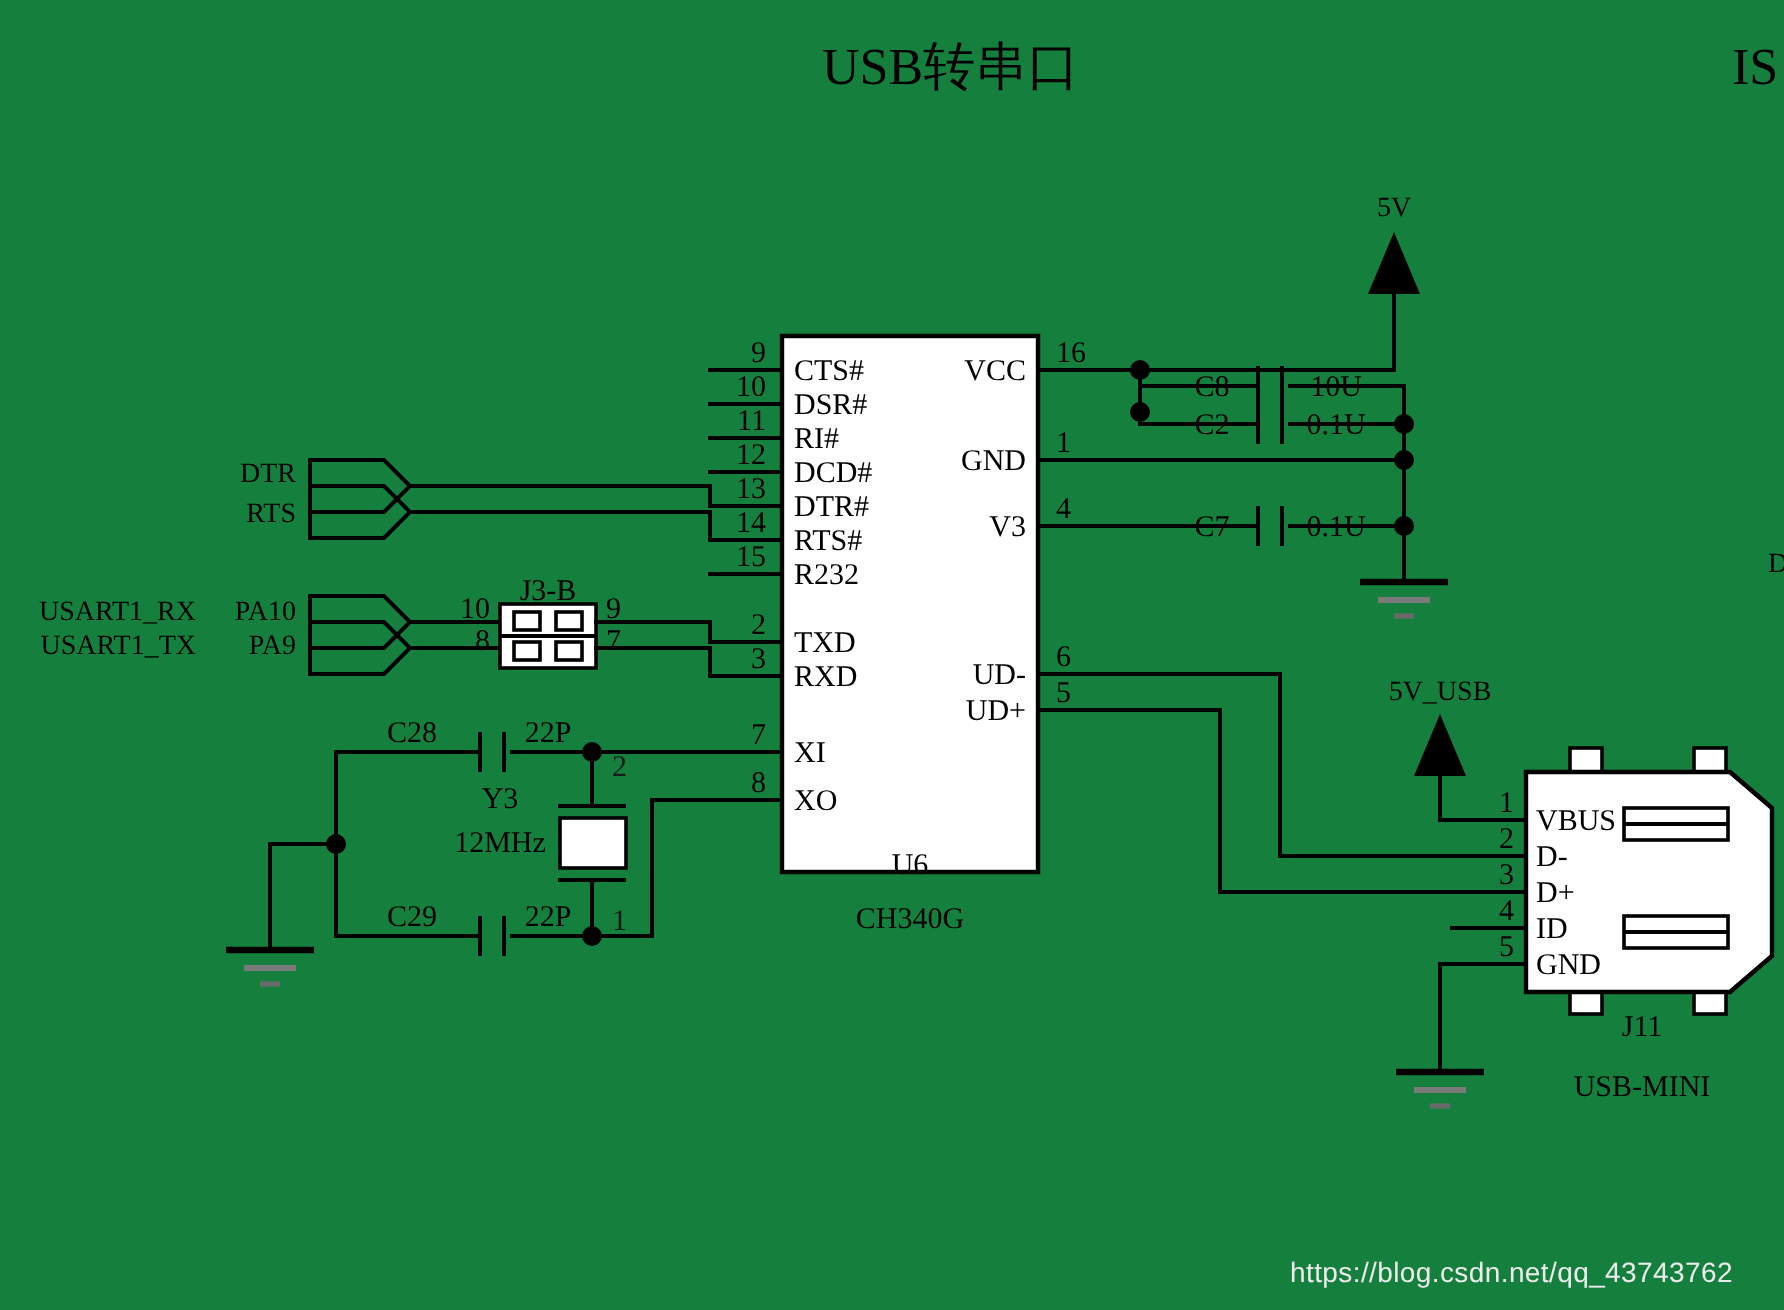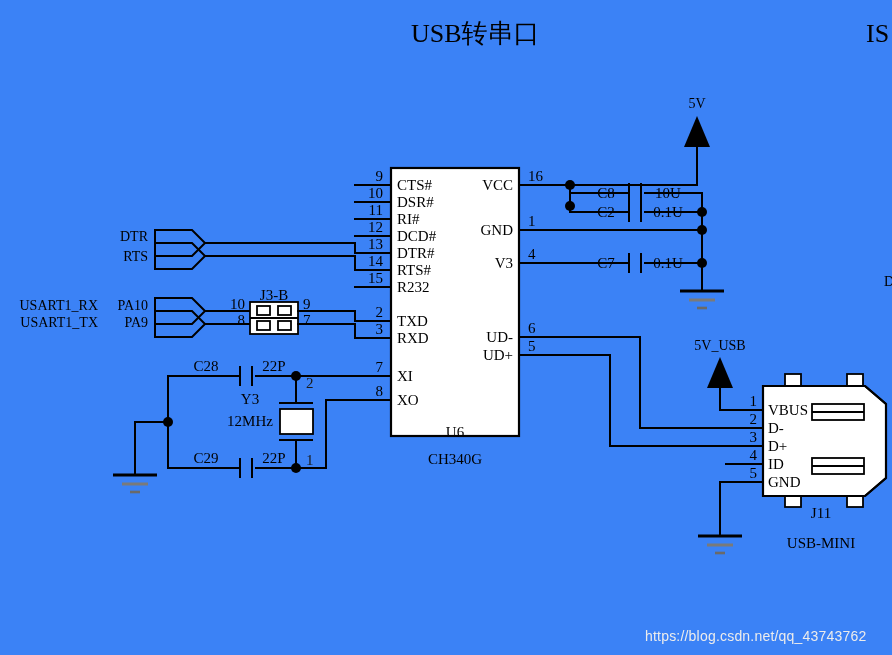--- a/index.html
+++ b/index.html
@@ -4,21 +4,21 @@
 <style>
   html, body {
     margin: 0;
     padding: 0;
     background: #ffffff;
   }
   #root {
     position: relative;
     width: 892px;
     height: 655px;
-    background: #3b82f6;
+    background: #15803d;
     overflow: hidden;
     font-family: "Liberation Serif", serif;
     text-decoration: underline;
   }
   svg.sheet {
     position: absolute;
     left: 0;
     top: 0;
     width: 892px;
     height: 655px;

